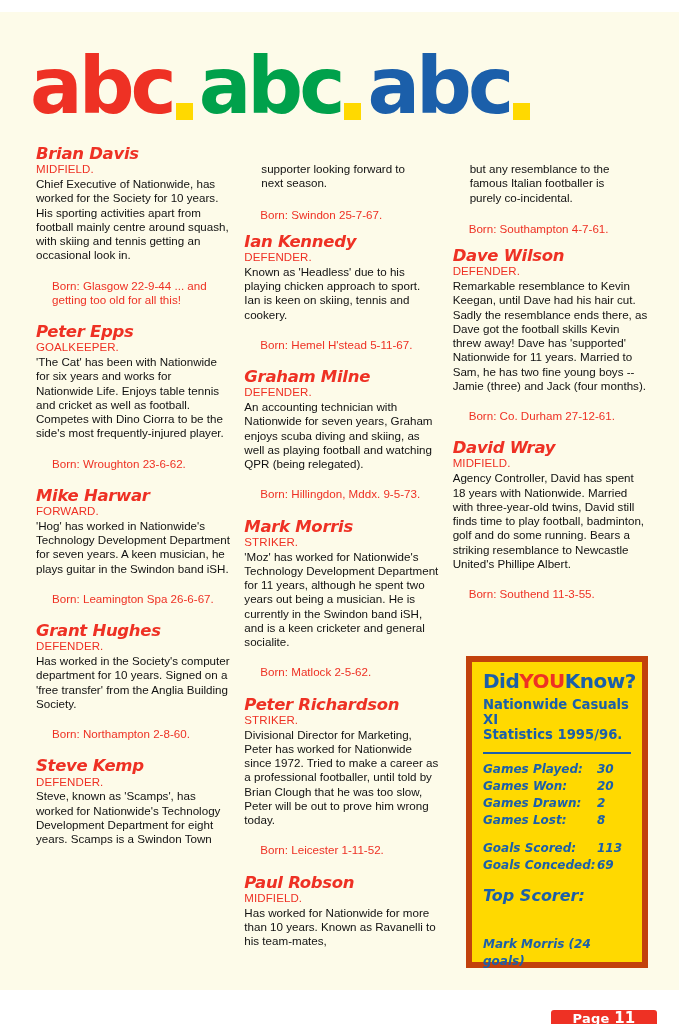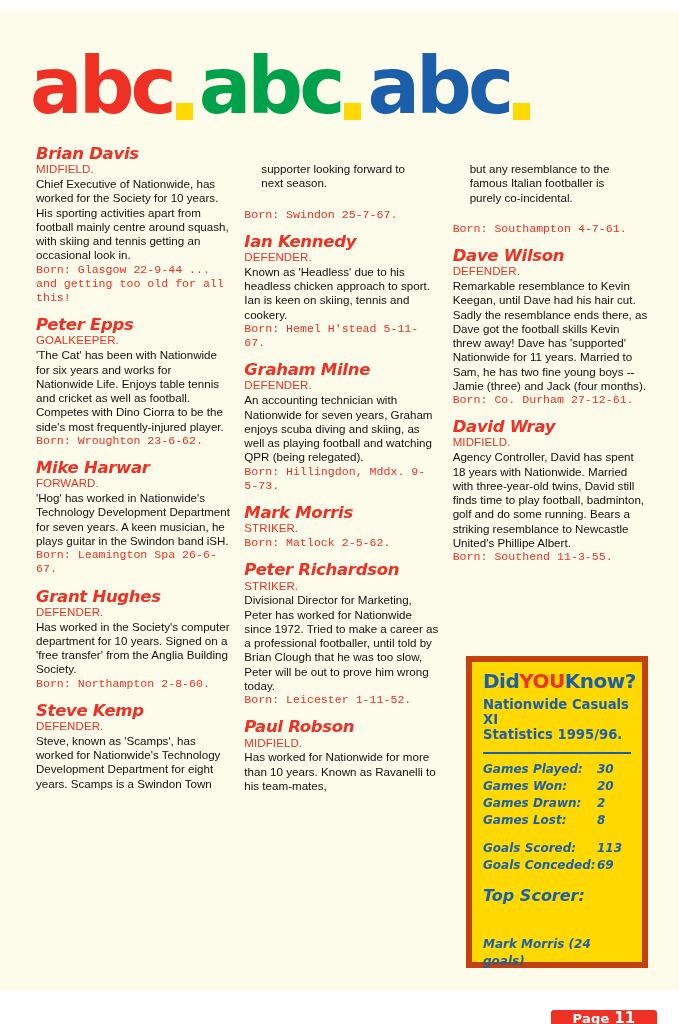--- a/index.html
+++ b/index.html
@@ -87,25 +87,25 @@
     letter-spacing: 0.1px;
   }
   .entry-body {
     font-family: "Liberation Sans", sans-serif;
     font-size: 11.6px;
     color: #111111;
     line-height: 1.23;
     margin: 0;
   }
   .entry-born {
-    font-family: Liberation Mono, monospace;
+    font-family: Liberation Sans, sans-serif;
     font-size: 11.6px;
     color: #ee3124;
     line-height: 1.23;
-    margin: 0;
+    margin: 16px;
   }
   .cont-body {
     font-family: "Liberation Sans", sans-serif;
     font-size: 11.6px;
     color: #111111;
     line-height: 1.23;
     margin: 17px;
   }
 
   
@@ -256,32 +256,33 @@
         <p class="entry-body">Steve, known as 'Scamps', has worked for Nationwide's Technology Development Department for eight years. Scamps is a Swindon Town</p>
       </div>
     </div>
 
     <div class="col">
       <p class="cont-body">supporter looking forward to next season.</p>
       <p class="entry-born" style="margin-bottom:11px;">Born: Swindon 25-7-67.</p>
       <div class="entry">
         <p class="entry-name">Ian Kennedy</p>
         <p class="entry-pos">DEFENDER.</p>
-        <p class="entry-body">Known as 'Headless' due to his headless chicken approach to sport. Ian is keen on skiing, tennis and cookery.</p>
+        <p class="entry-body">Known as 'Headless' due to his playing chicken approach to sport. Ian is keen on skiing, tennis and cookery.</p>
         <p class="entry-born">Born: Hemel H'stead 5-11-67.</p>
       </div>
       <div class="entry">
         <p class="entry-name">Graham Milne</p>
         <p class="entry-pos">DEFENDER.</p>
         <p class="entry-body">An accounting technician with Nationwide for seven years, Graham enjoys scuba diving and skiing, as well as playing football and watching QPR (being relegated).</p>
         <p class="entry-born">Born: Hillingdon, Mddx. 9-5-73.</p>
       </div>
       <div class="entry">
         <p class="entry-name">Mark Morris</p>
         <p class="entry-pos">STRIKER.</p>
+        <p class="entry-body">'Moz' has worked for Nationwide's Technology Development Department for 11 years, although he spent two years out being a musician. He is currently in the Swindon band iSH, and is a keen cricketer and general socialite.</p>
         <p class="entry-born">Born: Matlock 2-5-62.</p>
       </div>
       <div class="entry">
         <p class="entry-name">Peter Richardson</p>
         <p class="entry-pos">STRIKER.</p>
         <p class="entry-body">Divisional Director for Marketing, Peter has worked for Nationwide since 1972. Tried to make a career as a professional footballer, until told by Brian Clough that he was too slow, Peter will be out to prove him wrong today.</p>
         <p class="entry-born">Born: Leicester 1-11-52.</p>
       </div>
       <div class="entry">
         <p class="entry-name">Paul Robson</p>

